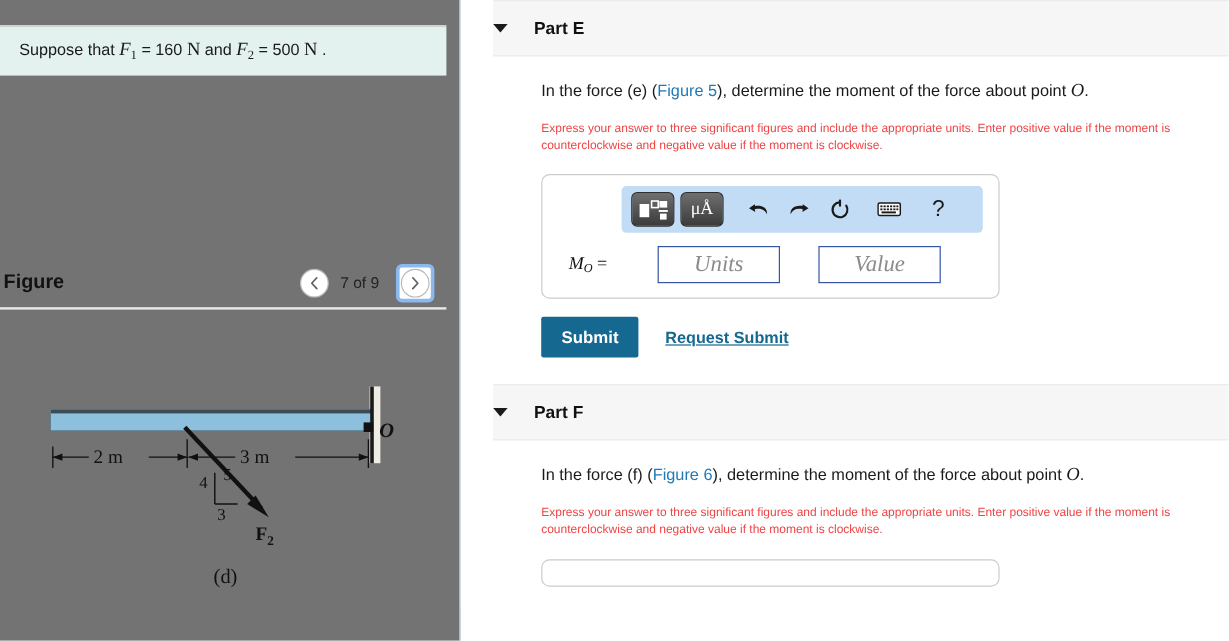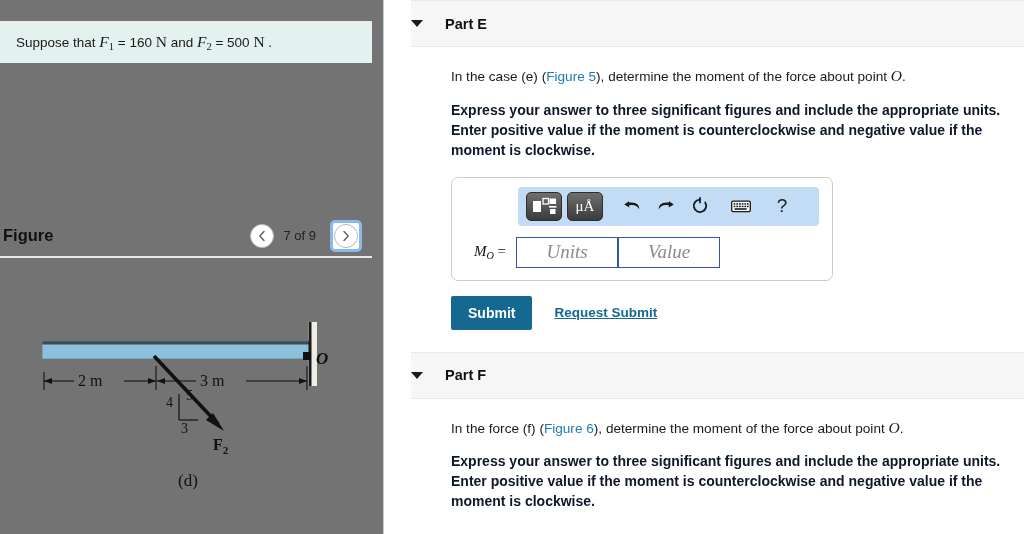--- a/index.html
+++ b/index.html
@@ -108,21 +108,21 @@
     cursor: pointer;
   }
   .part-title { font-size: 14.5px; font-weight: bold; color: #111; }
 
   .part-body { padding: 0 0 0 67px; }
   .q-line {
     font-size: 13.6px; color: #1a1a1a; margin-top: 19px; line-height: 1.35;
   }
   .fig-link { color: #1f7ab5; text-decoration: none; cursor: pointer; }
   .q-bold {
-    font-size: 14px; font-weight: bold; color: #0f172a;
+    font-size: 10px; font-weight: normal; color: #ef4444;
     margin-top: 14px; line-height: 1.42; max-width: 570px;
   }
 
   
   .answer-box {
     margin-top: 16px;
     width: 382px;
     border: 1px solid #cccccc;
     border-radius: 7px;
     background: #fff;
@@ -151,20 +151,21 @@
     display: flex; align-items: center; justify-content: center;
     cursor: pointer; color: #1a1a1a;
     flex-shrink: 0;
   }
   .spacer-sm { width: 7px; flex-shrink: 0; }
   .help-q { font-size: 19px; color: #1a1a1a; font-family: "Liberation Sans", sans-serif; }
 
   .field-row {
     display: flex; align-items: center;
     margin-top: 11px;
+    gap: 32px;
   }
   .mo-label {
     width: 52px; text-align: right; padding-right: 8px;
     font-family: "Liberation Serif", serif; font-size: 15px;
     color: #111; white-space: nowrap;
   }
   .ans-input {
     height: 31px; border: 1px solid #3556a8; background: #fff;
     font-family: "Liberation Serif", serif; font-style: italic;
     font-size: 19px; color: #8b8b8b;
@@ -275,21 +276,21 @@
 
   <div class="right-panel">
 
     <div class="part-block">
       <div class="part-header">
         <div class="caret"></div>
         <div class="part-title">Part E</div>
       </div>
       <div class="part-body">
         <div class="q-line">
-          <span>In the case (e) (</span><span class="fig-link">Figure 5</span><span>), determine the moment of the force about point </span><span class="mvar">O</span><span>.</span>
+          <span>In the force (e) (</span><span class="fig-link">Figure 5</span><span>), determine the moment of the force about point </span><span class="mvar">O</span><span>.</span>
         </div>
         <div class="q-bold">Express your answer to three significant figures and include the appropriate units. Enter positive value if the moment is counterclockwise and negative value if the moment is clockwise.</div>
 
         <div class="answer-box">
           <div class="tool-strip">
             <div class="tool-btn">
               <svg width="25" height="18" viewBox="0 0 25 18">
                 <rect x="1" y="4" width="8" height="11" fill="#fff"></rect>
                 <rect x="11" y="1.5" width="5.5" height="5.5" fill="none" stroke="#fff" stroke-width="1.3"></rect>
                 <rect x="17.5" y="1.5" width="6.5" height="5.5" fill="#fff"></rect>

